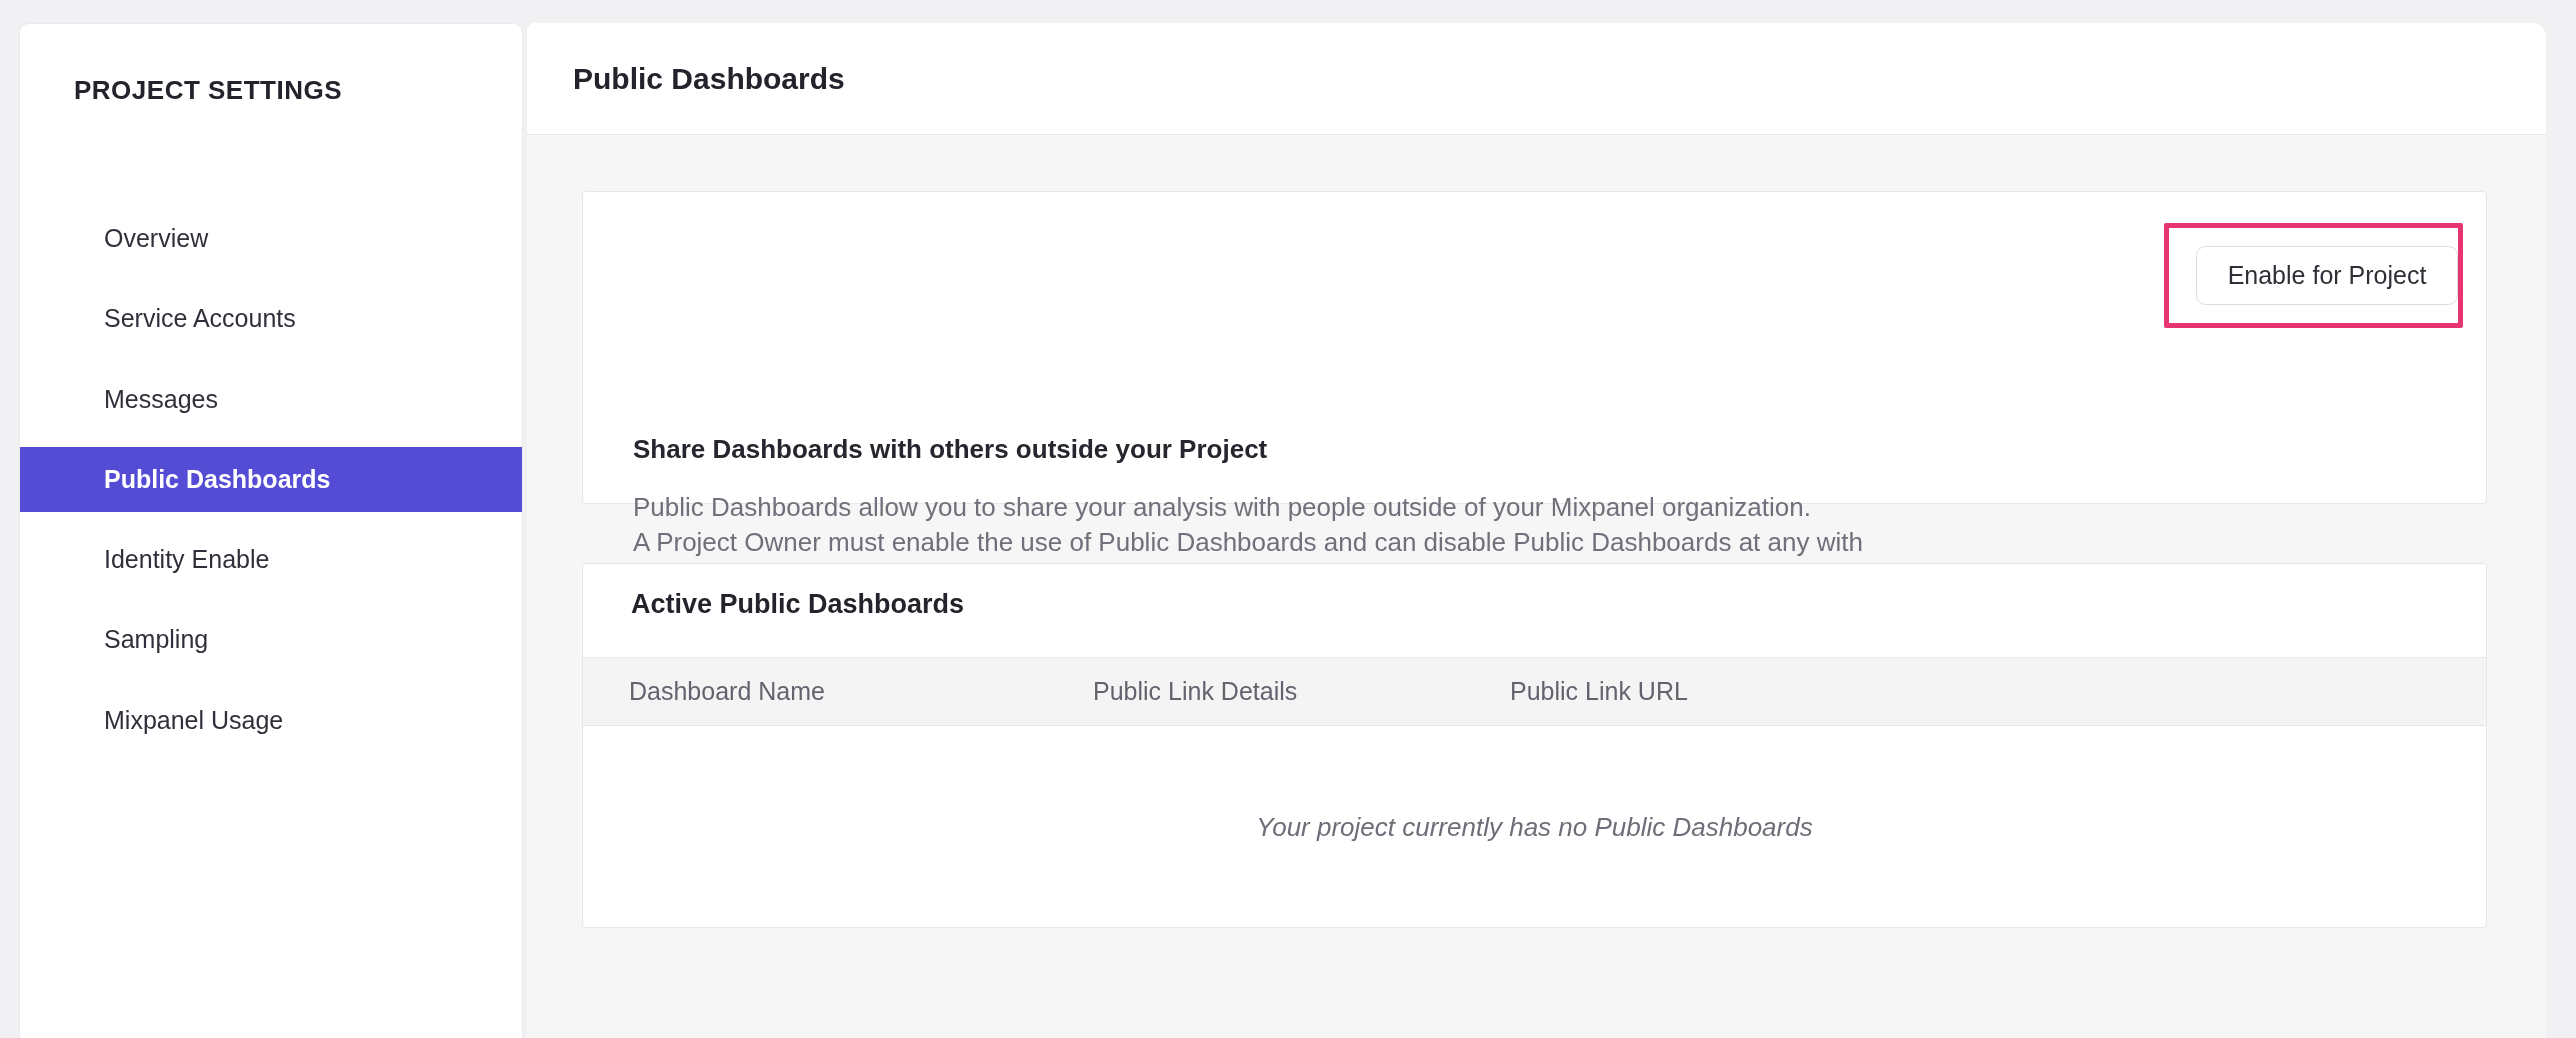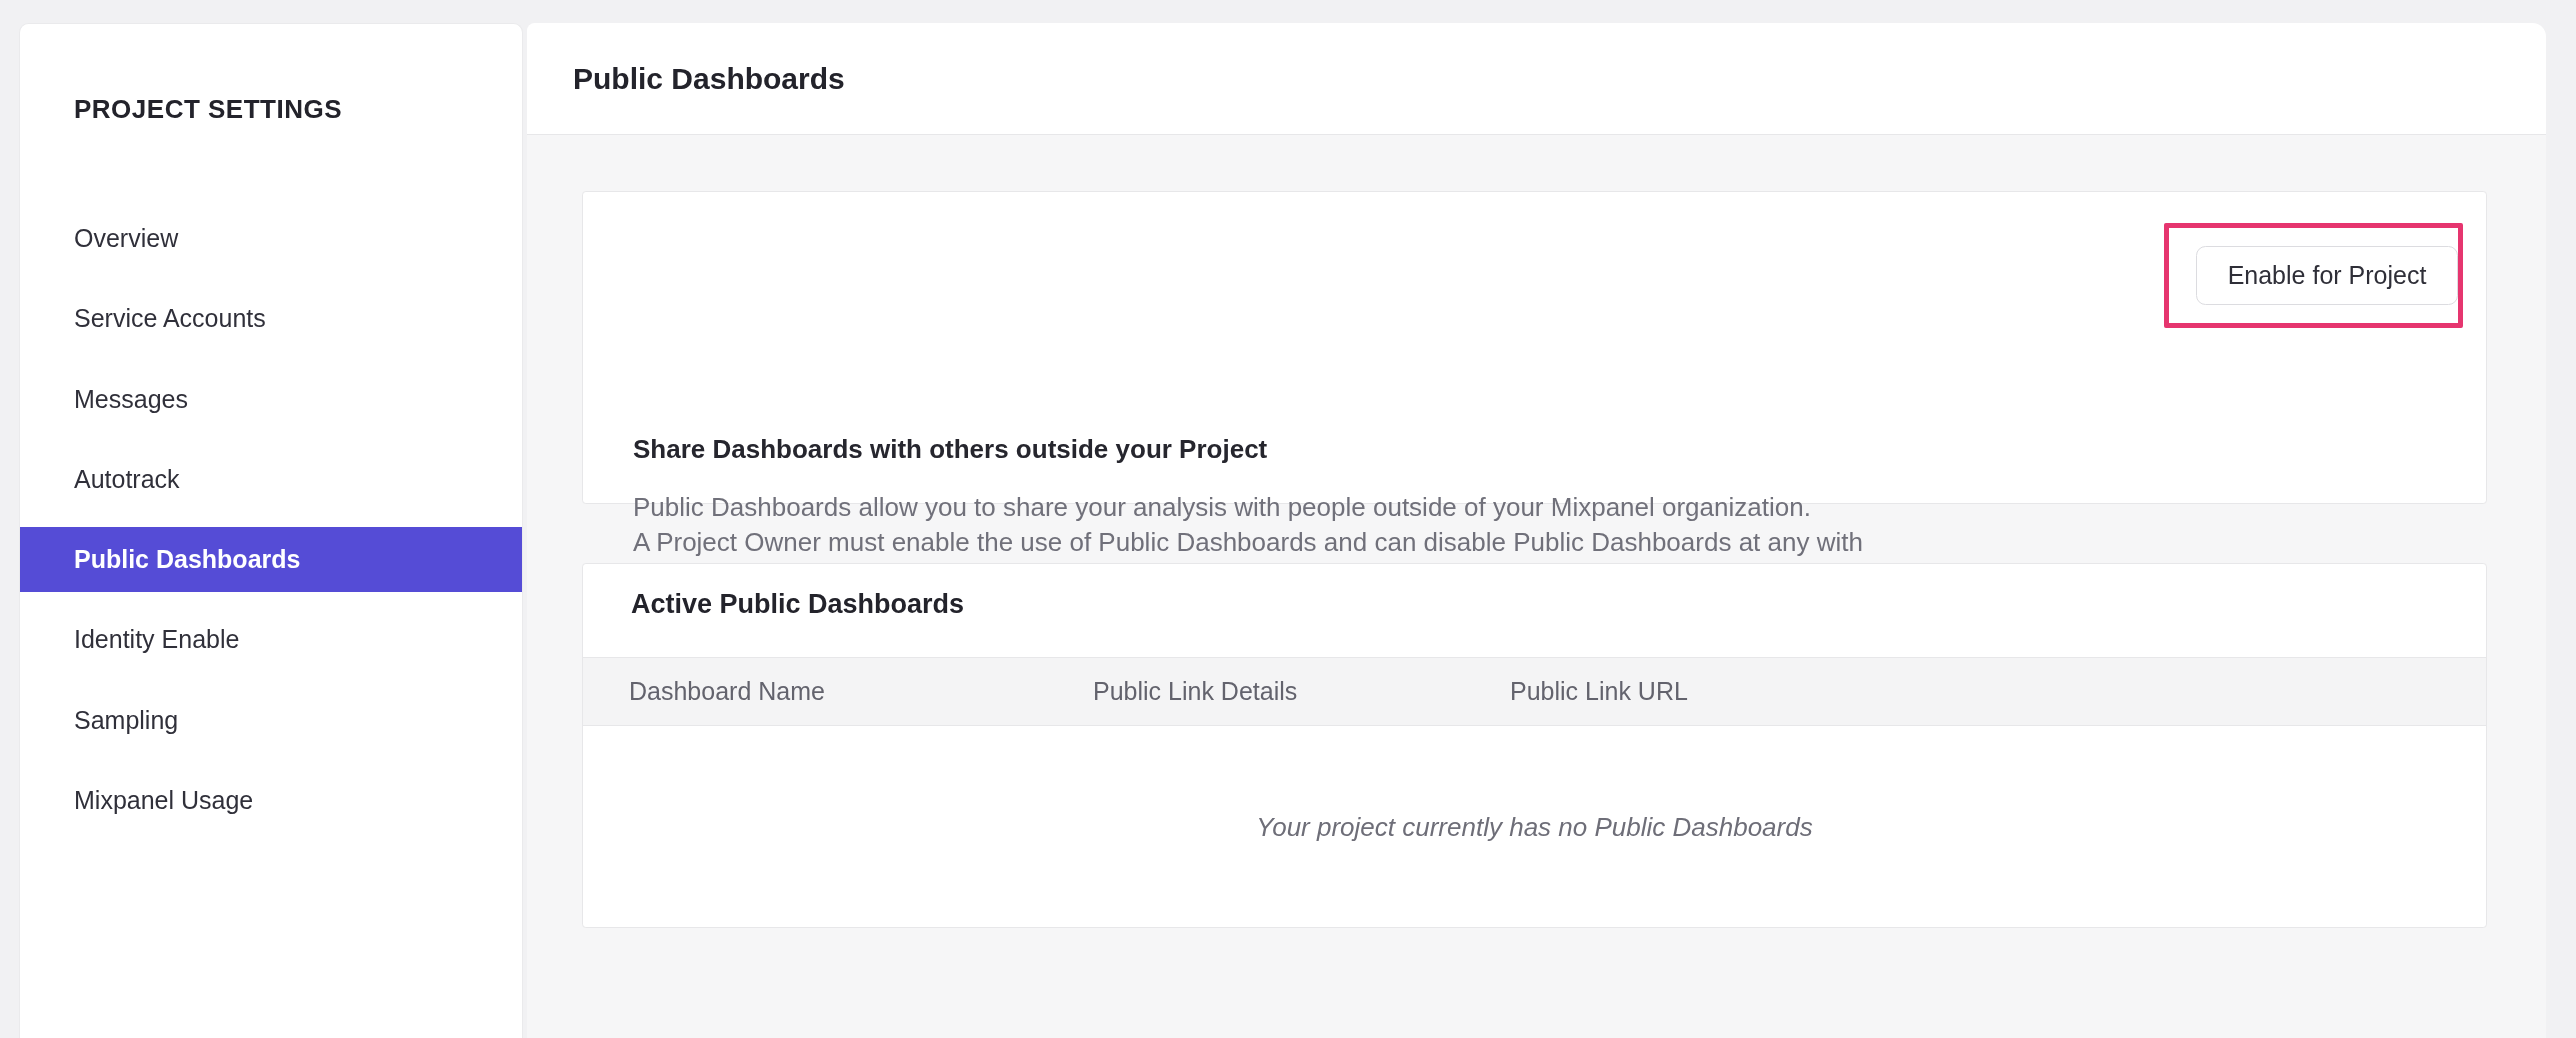--- a/index.html
+++ b/index.html
@@ -17,28 +17,28 @@
   }
 
   
   .sidebar {
     position:absolute; left:19px; top:23px; width:504px; height:1015px;
     background:#ffffff;
     border:1px solid #eaeaec; border-bottom:none;
     border-radius:9.5px 9.5px 0 0;
   }
   .sidebar-title {
-    position:absolute; left:54px; top:70px;
+    position:absolute; left:54px; top:51px;
     font-size:26px; font-weight:bold; letter-spacing:0.5px; color:#23232b;
   }
   .nav { position:absolute; top:182px; left:0; right:0; }
   .nav-item {
     height:65px; margin-bottom:15.3px;
     display:flex; align-items:center;
-    padding-left:54px;
+    padding-left:84px;
     font-size:25px; color:#30303a;
     cursor:pointer;
   }
   .nav-item.selected {
     background:var(--accent);
     color:#ffffff; font-weight:bold;
   }
 
   
   .main-header {
@@ -137,23 +137,20 @@
   <nav class="nav">
     <div class="nav-item">
       <span>Overview</span>
     </div>
     <div class="nav-item">
       <span>Service Accounts</span>
     </div>
     <div class="nav-item">
       <span>Messages</span>
     </div>
-    <div class="nav-item">
-      <span>Autotrack</span>
-    </div>
     <div class="nav-item selected">
       <span>Public Dashboards</span>
     </div>
     <div class="nav-item">
       <span>Identity Enable</span>
     </div>
     <div class="nav-item">
       <span>Sampling</span>
     </div>
     <div class="nav-item">

